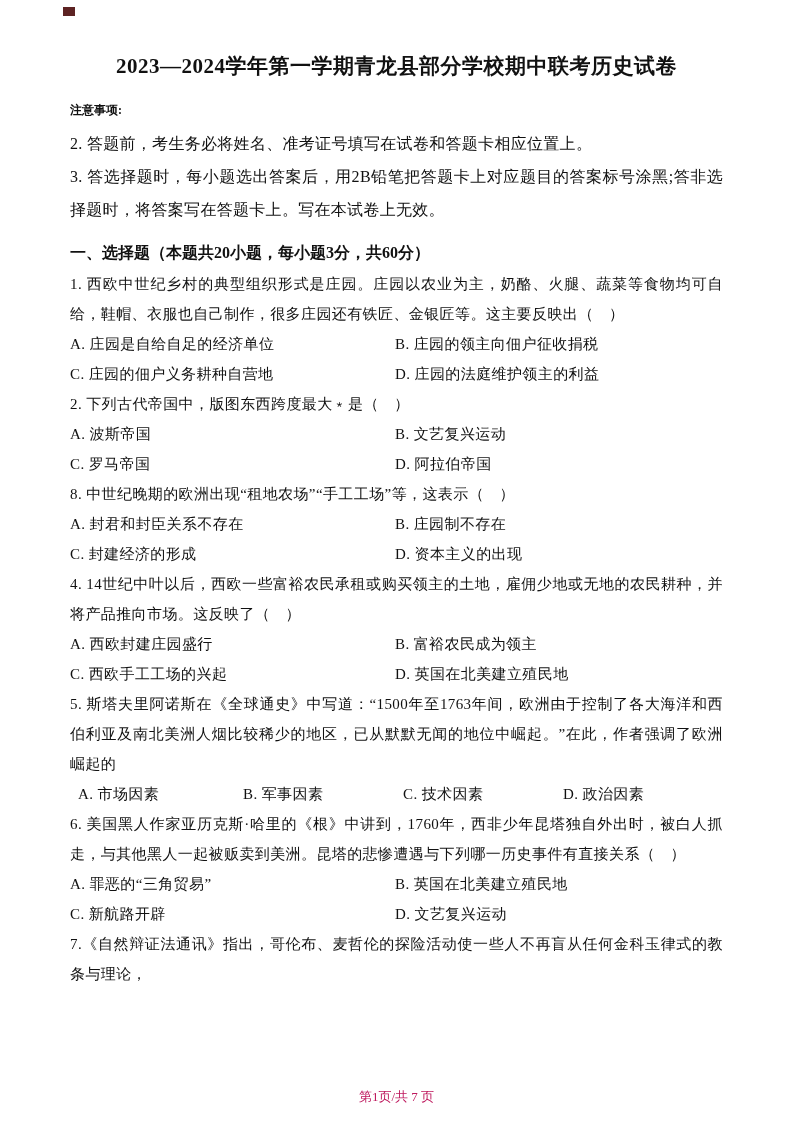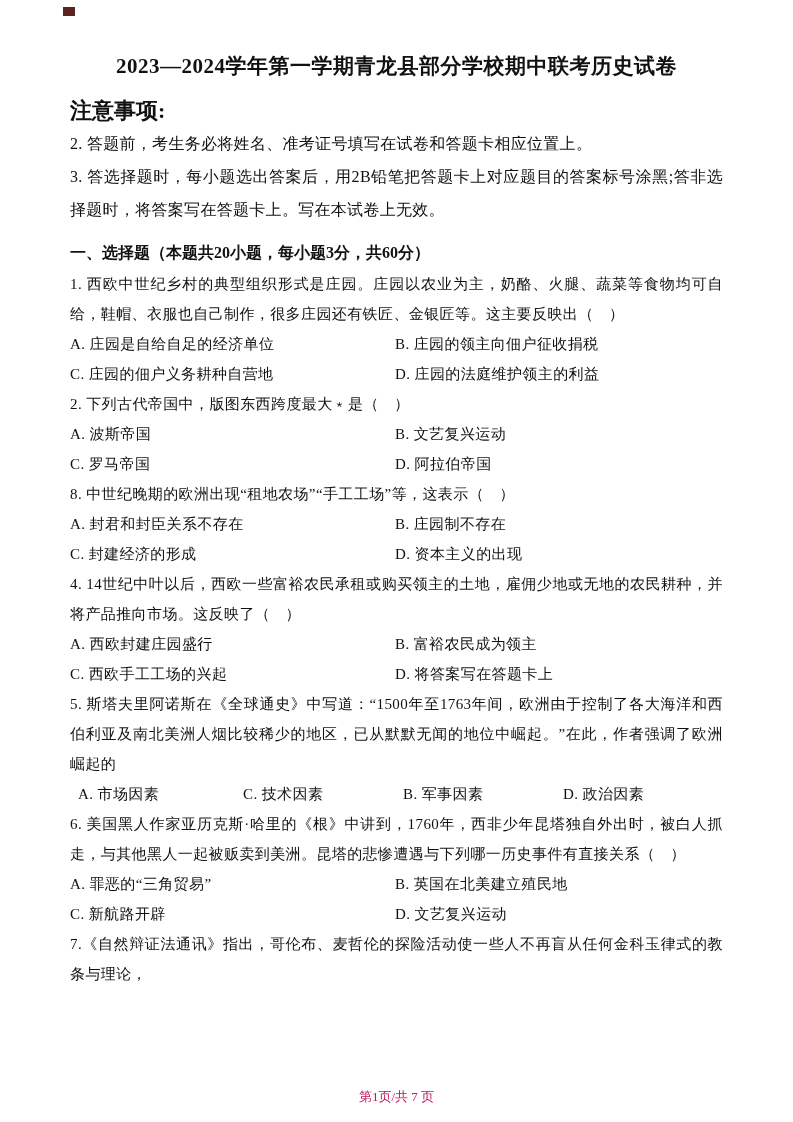--- a/index.html
+++ b/index.html
@@ -25,21 +25,21 @@
   }
   .title {
     text-align: center;
     font-size: 21px;
     font-weight: bold;
     line-height: 32px;
     margin-bottom: 12px;
     letter-spacing: 0.5px;
   }
   .notice-heading {
-    font-size: 22px;
+    font-size: 12px;
     font-weight: bold;
     line-height: 33px;
   }
   .notice-item {
     font-size: 16px;
     line-height: 33px;
     text-align: justify;
     letter-spacing: 0.3px;
   }
   .section-heading {
@@ -123,30 +123,30 @@
       <span class="option">D. 资本主义的出现</span>
     </div>
   </div>
 
   <div class="question">
     <p class="stem">4. 14世纪中叶以后，西欧一些富裕农民承租或购买领主的土地，雇佣少地或无地的农民耕种，并将产品推向市场。这反映了（　）</p>
     <div class="options">
       <span class="option">A. 西欧封建庄园盛行</span>
       <span class="option">B. 富裕农民成为领主</span>
       <span class="option">C. 西欧手工工场的兴起</span>
-      <span class="option">D. 将答案写在答题卡上</span>
+      <span class="option">D. 英国在北美建立殖民地</span>
     </div>
   </div>
 
   <div class="question">
     <p class="stem">5. 斯塔夫里阿诺斯在《全球通史》中写道：“1500年至1763年间，欧洲由于控制了各大海洋和西伯利亚及南北美洲人烟比较稀少的地区，已从默默无闻的地位中崛起。”在此，作者强调了欧洲崛起的</p>
     <div class="options row4">
       <span class="option">A. 市场因素</span>
+      <span class="option">B. 军事因素</span>
       <span class="option">C. 技术因素</span>
-      <span class="option">B. 军事因素</span>
       <span class="option">D. 政治因素</span>
     </div>
   </div>
 
   <div class="question">
     <p class="stem">6. 美国黑人作家亚历克斯·哈里的《根》中讲到，1760年，西非少年昆塔独自外出时，被白人抓走，与其他黑人一起被贩卖到美洲。昆塔的悲惨遭遇与下列哪一历史事件有直接关系（　）</p>
     <div class="options">
       <span class="option">A. 罪恶的“三角贸易”</span>
       <span class="option">B. 英国在北美建立殖民地</span>
       <span class="option">C. 新航路开辟</span>

